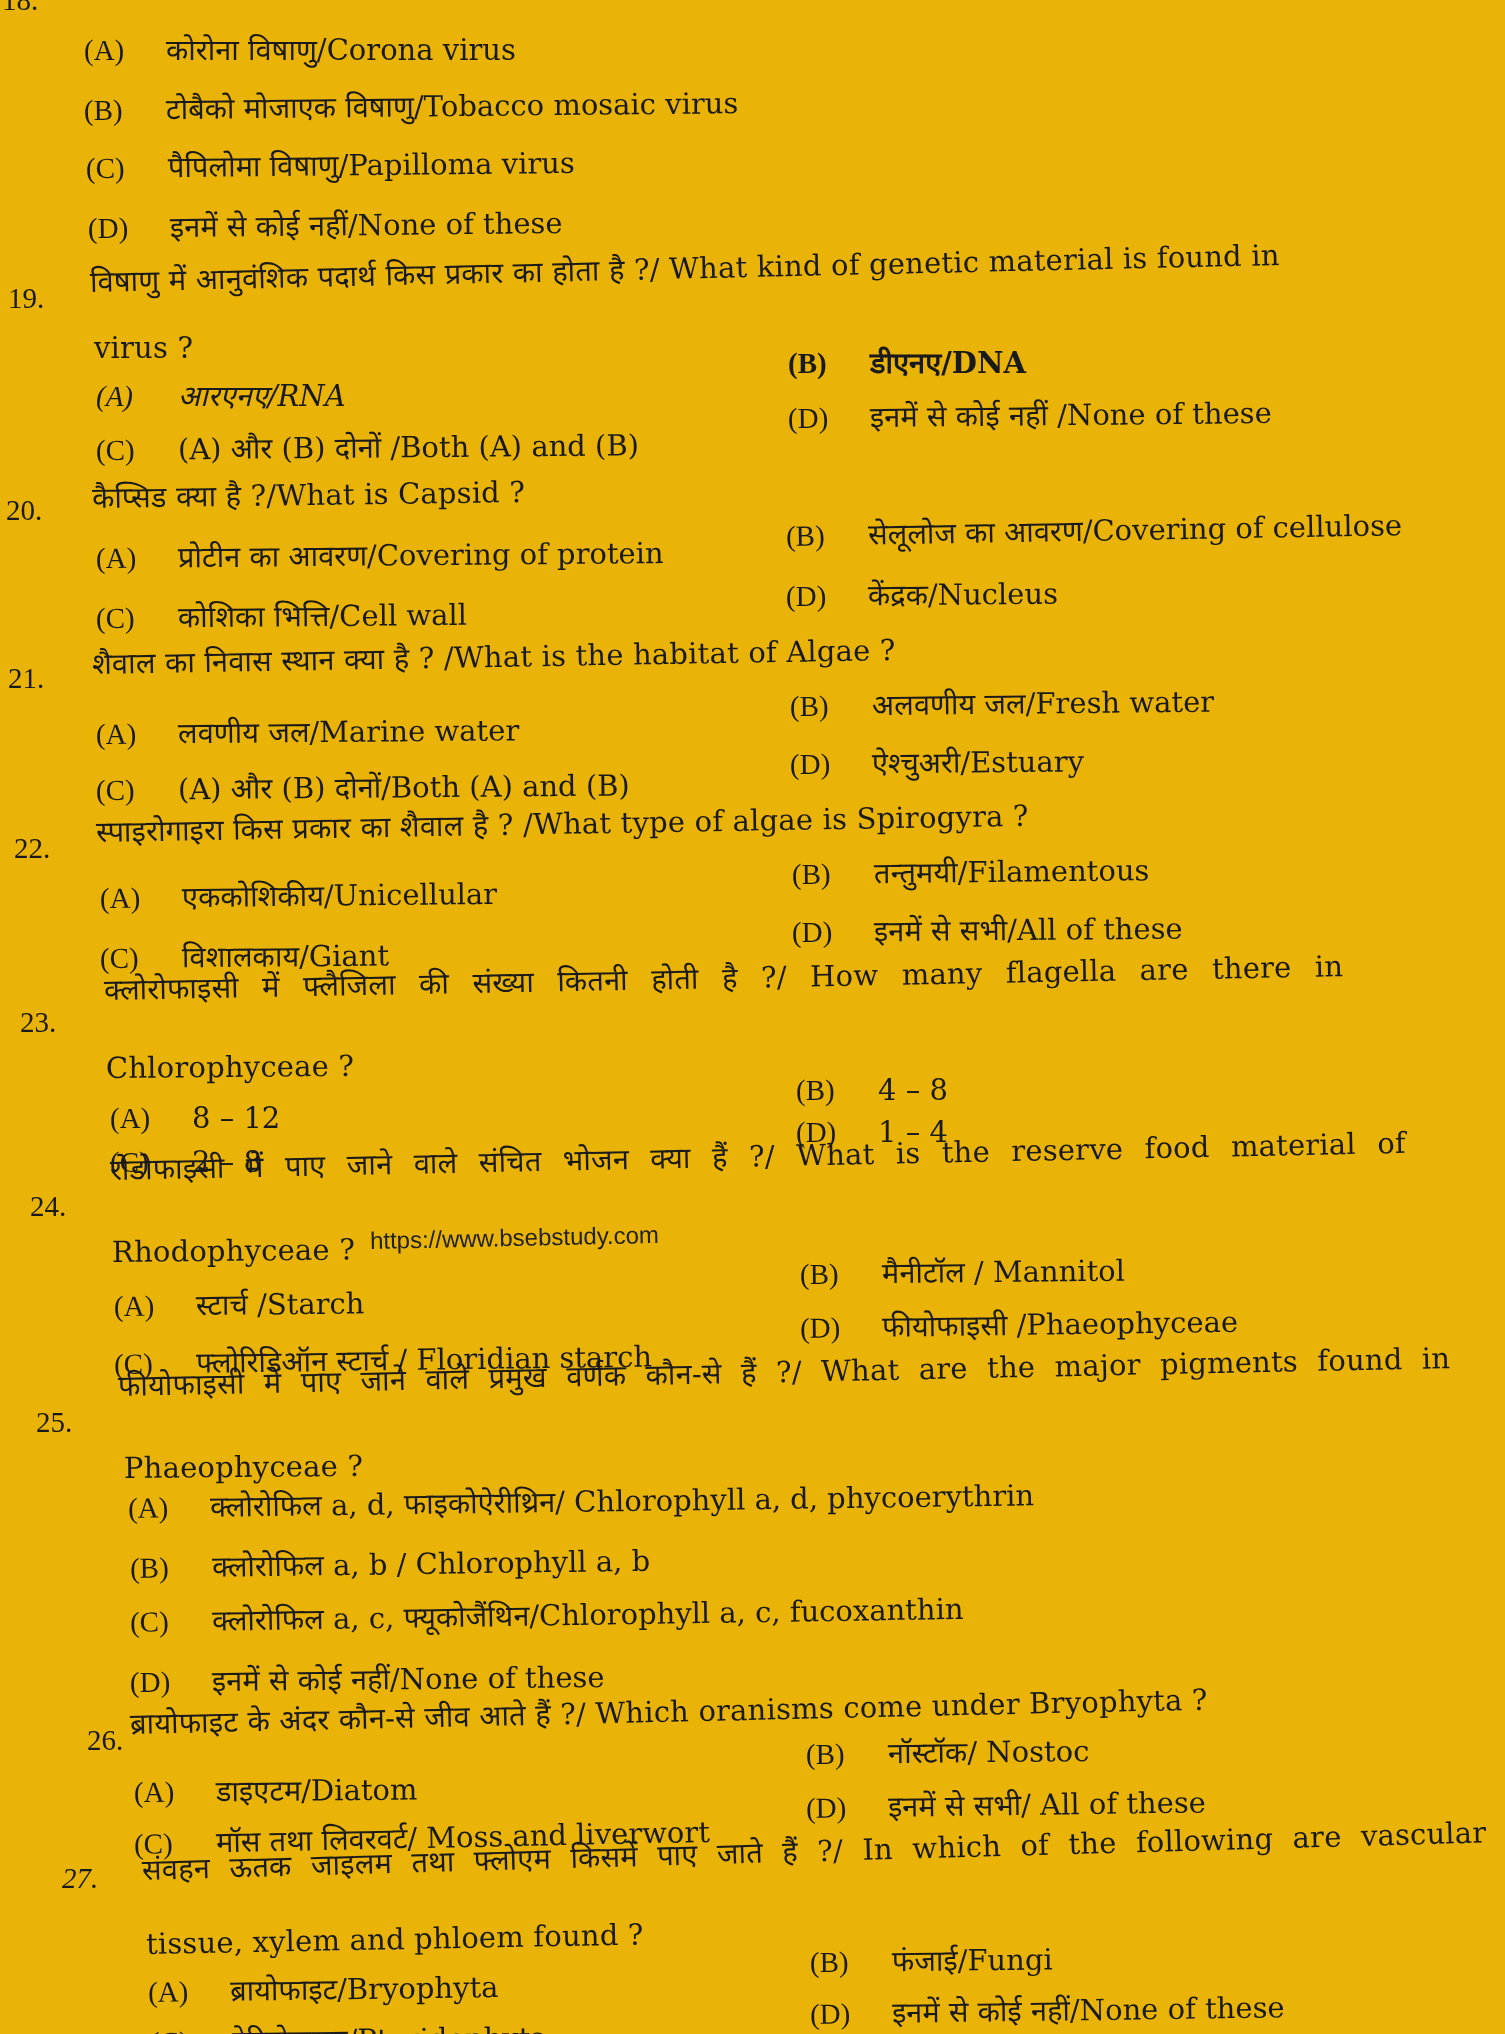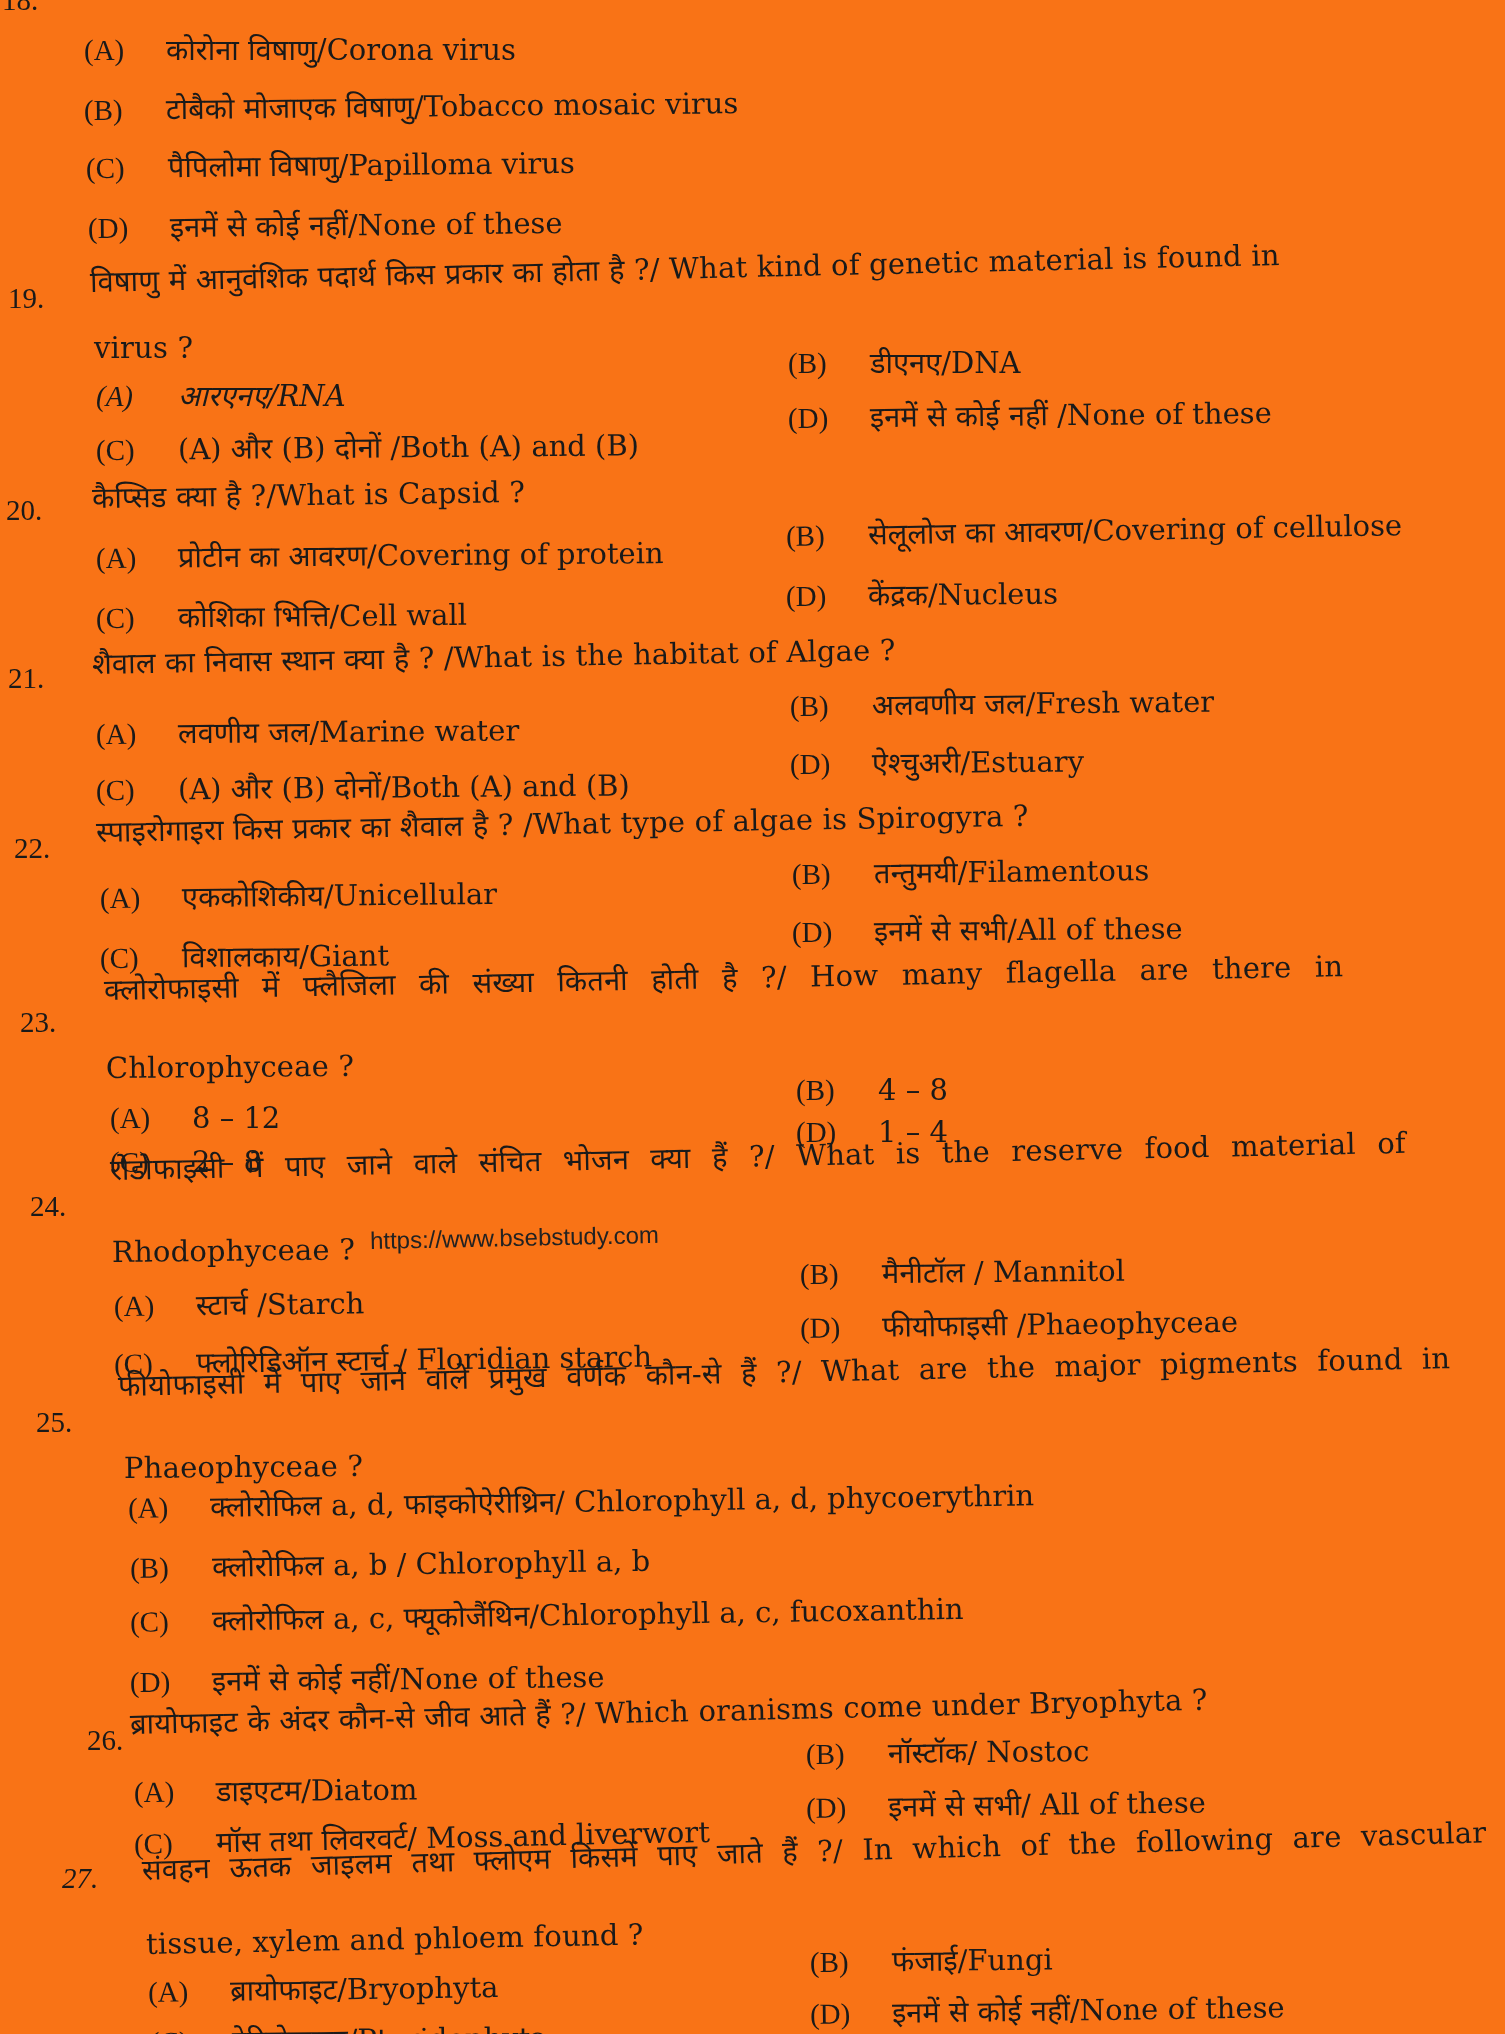--- a/index.html
+++ b/index.html
@@ -13,21 +13,21 @@
     overflow: hidden;
     position: relative;
     font-family: "DejaVu Serif", "Liberation Serif", serif;
     color: #1a1a1a;
   }
   .page {
     position: absolute;
     left: 0; top: 0;
     width: 1505px;
     height: 2034px;
-    background: #f97316;
+    background: #eab308;
   }
   .line {
     position: absolute;
     white-space: nowrap;
     font-size: 29px;
     line-height: 36px;
     letter-spacing: 0.2px;
     transform-origin: left center;
   }
   .qnum {
@@ -80,21 +80,21 @@
   <div class="opt" style="left:88px; top:210px; transform:rotate(-0.6deg);">
     <span class="lbl">(D)</span><span>इनमें से कोई नहीं/None of these</span>
   </div>
 
   <div class="qnum" style="left:8px; top:280px;">19.</div>
   <div class="line" style="left:90px; top:264px; transform:rotate(-1.3deg);">विषाणु में आनुवंशिक पदार्थ किस प्रकार का होता है ?/ What kind of genetic material is found in</div>
   <div class="line" style="left:94px; top:330px;">virus ?</div>
   <div class="opt" style="left:96px; top:378px;font-style:italic;">
     <span class="lbl">(A)</span><span>आरएनए/RNA</span>
   </div>
-  <div class="opt" style="left:788px; top:345px;">
+  <div class="opt" style="left:788px; top:345px;font-weight:bold;">
     <span class="lbl">(B)</span><span>डीएनए/DNA</span>
   </div>
   <div class="opt" style="left:96px; top:432px; transform:rotate(-0.5deg);">
     <span class="lbl">(C)</span><span>(A) और (B) दोनों /Both (A) and (B)</span>
   </div>
   <div class="opt" style="left:788px; top:400px; transform:rotate(-0.6deg);">
     <span class="lbl">(D)</span><span>इनमें से कोई नहीं /None of these</span>
   </div>
 
   <div class="qnum" style="left:6px; top:492px;">20.</div>

